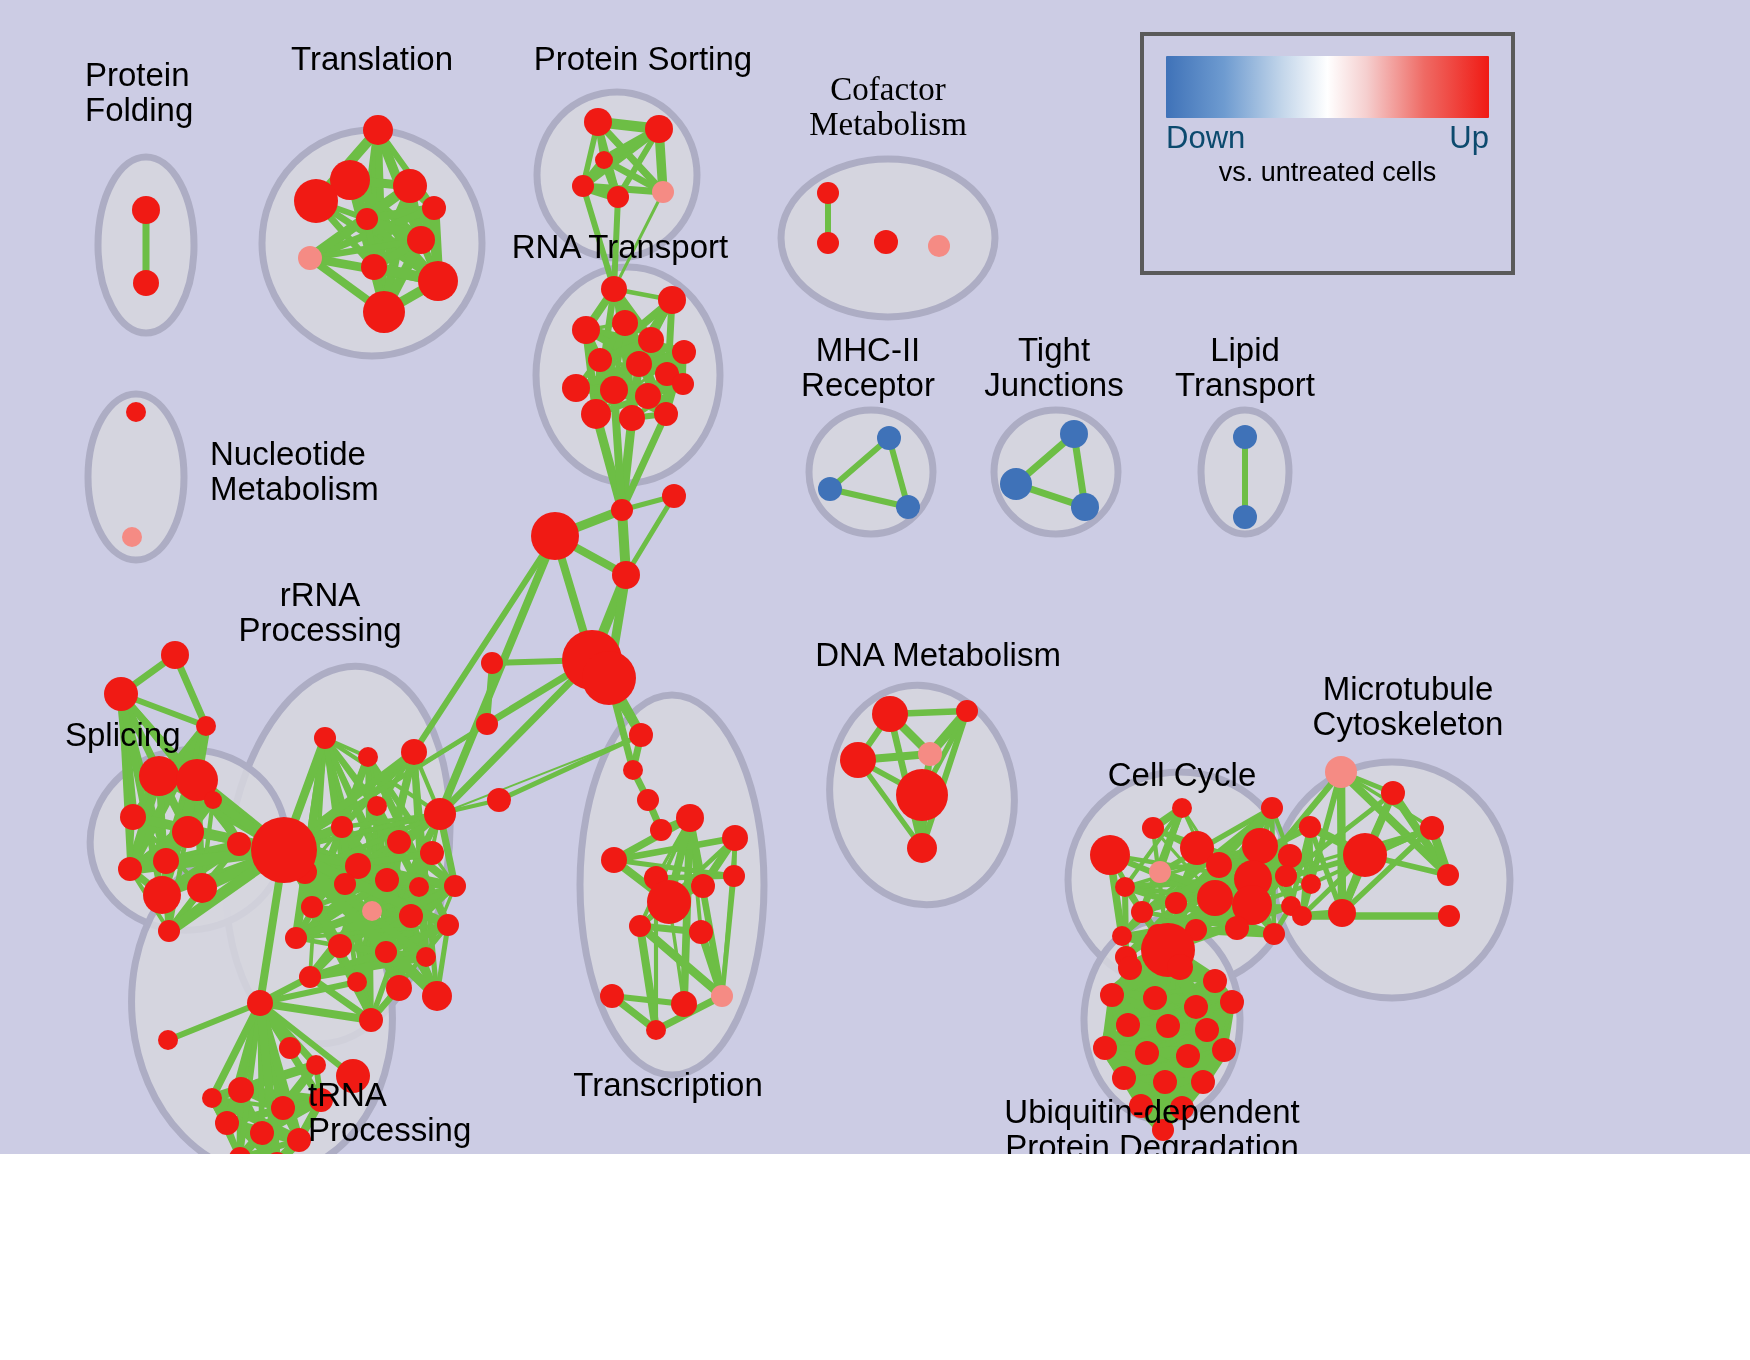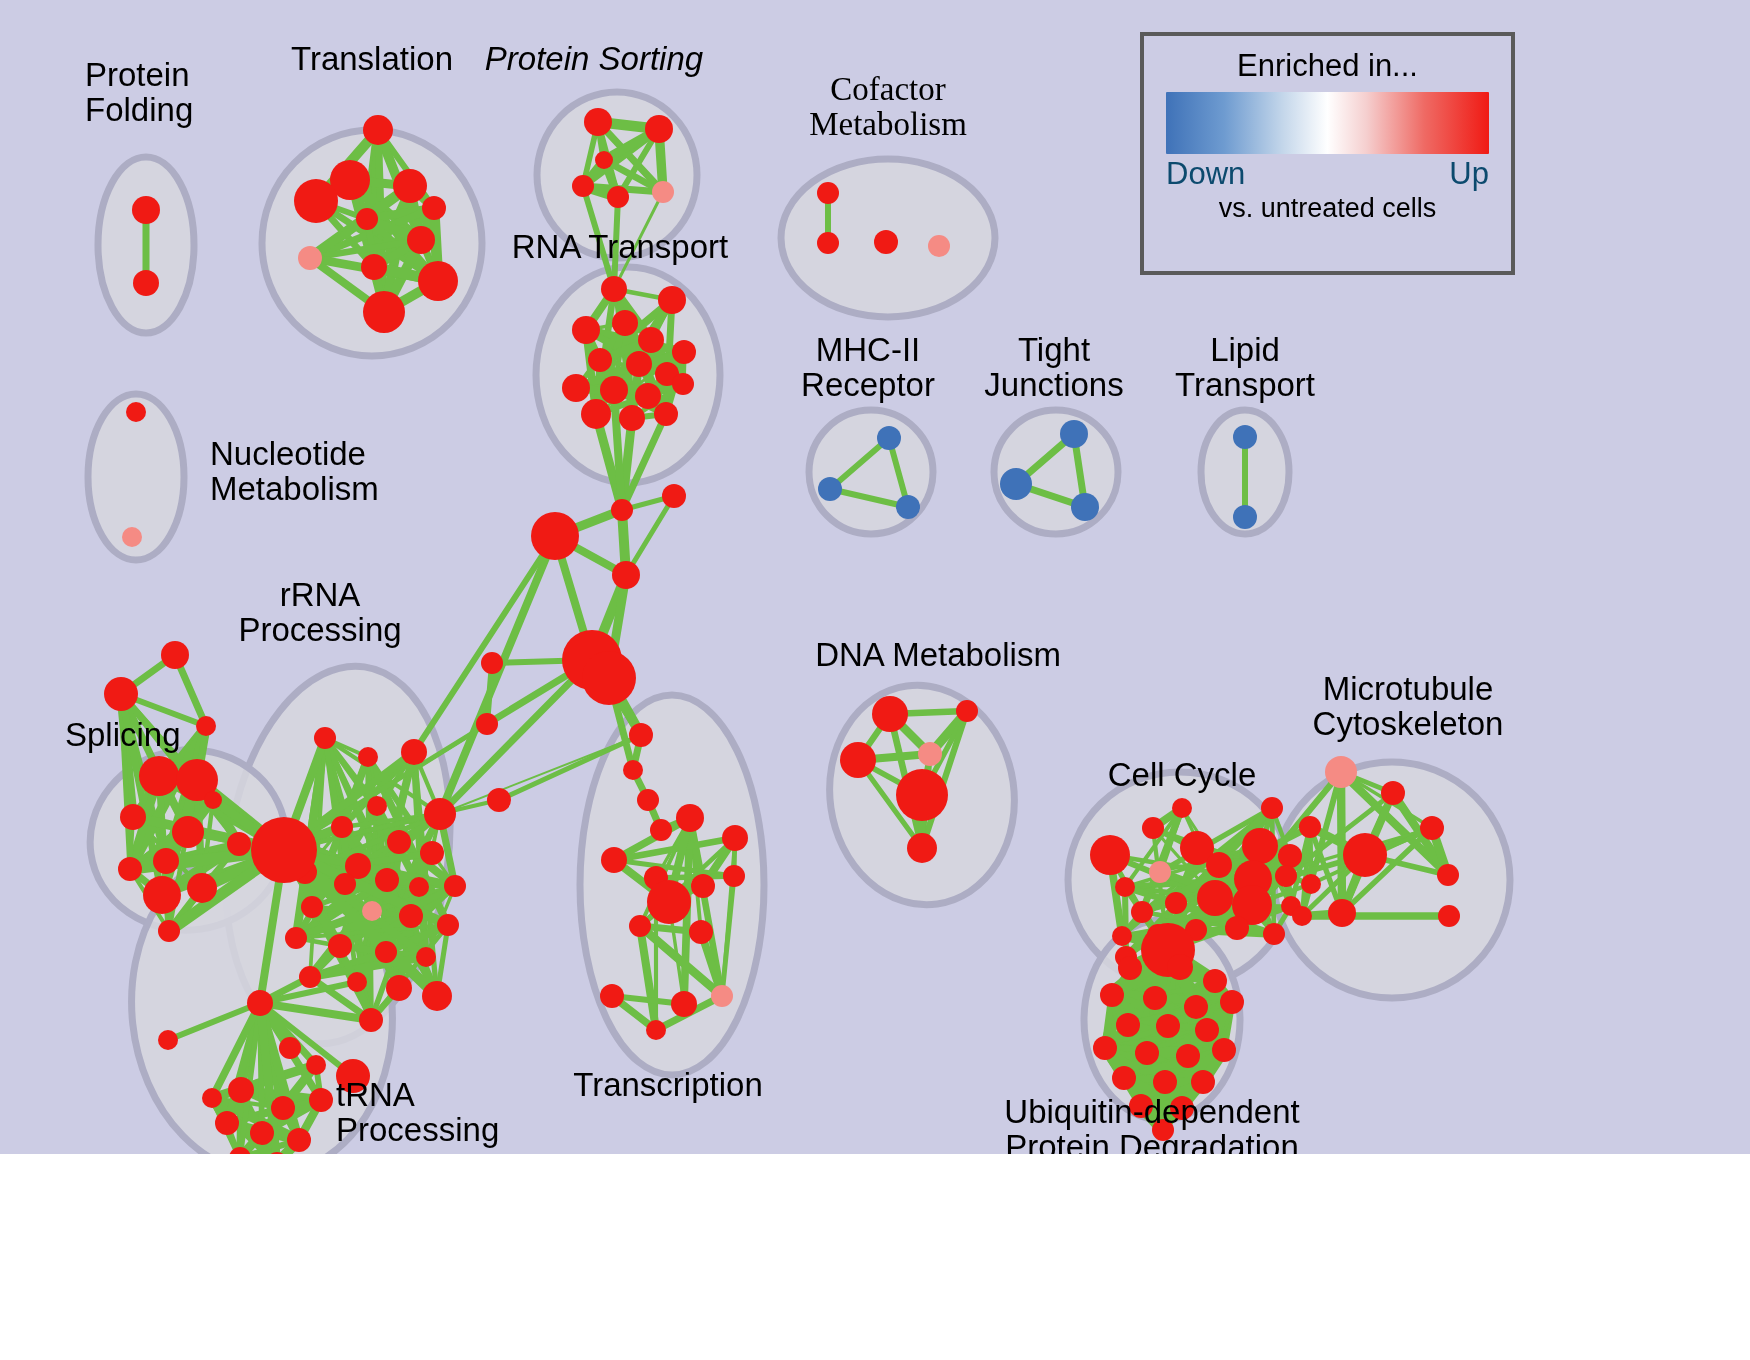--- a/index.html
+++ b/index.html
@@ -965,48 +965,47 @@
         <circle cx="1141" cy="1106" r="12" fill="#f01a14"></circle>
         <circle cx="1182" cy="1108" r="12" fill="#f01a14"></circle>
         <circle cx="1163" cy="1130" r="11" fill="#f01a14"></circle>
       </g>
     </svg>
 
   <div id="labels">
       <div class="clabel" style="left: 85px; top: 58px;">Protein
 Folding</div>
       <div class="clabel ctr" style="left: 372px; top: 42px;">Translation</div>
-      <div class="clabel ctr" style="left: 594px; top: 42px; font-style: italic;">Protein Sorting</div>
+      <div class="clabel ctr" style="left: 643px; top: 42px;">Protein Sorting</div>
       <div class="clabel ctr" style="left: 620px; top: 230px;">RNA Transport</div>
       <div class="clabel ctr" style="left: 888px; top: 72px; font-family: Liberation Serif, serif;">Cofactor
 Metabolism</div>
       <div class="clabel" style="left: 210px; top: 437px;">Nucleotide
 Metabolism</div>
       <div class="clabel ctr" style="left: 868px; top: 333px;">MHC-II
 Receptor</div>
       <div class="clabel ctr" style="left: 1054px; top: 333px;">Tight
 Junctions</div>
       <div class="clabel ctr" style="left: 1245px; top: 333px;">Lipid
 Transport</div>
       <div class="clabel ctr" style="left: 320px; top: 578px;">rRNA
 Processing</div>
       <div class="clabel" style="left: 65px; top: 718px;">Splicing</div>
-      <div class="clabel" style="left: 336px; top: 1078px;">tRNA
+      <div class="clabel" style="left: 308px; top: 1078px;">tRNA
 Processing</div>
       <div class="clabel ctr" style="left: 668px; top: 1068px;">Transcription</div>
       <div class="clabel ctr" style="left: 938px; top: 638px;">DNA Metabolism</div>
       <div class="clabel ctr" style="left: 1182px; top: 758px;">Cell Cycle</div>
       <div class="clabel ctr" style="left: 1400px; top: 672px; margin-left: 8px;">Microtubule
 Cytoskeleton</div>
       <div class="clabel ctr" style="left: 1152px; top: 1095px;">Ubiquitin-dependent
 Protein Degradation</div>
     </div>
 
   <div id="legend" style="left:1140px;top:32px;width:375px;height:243px;padding:12px 22px 10px 22px;">
-    <div class="ltitle">Enriched in...</div>
     <div class="bar" style="margin-top:8px;"></div>
     <div class="row" style="margin-top:2px;">
       <span>Down</span>
       <span>Up</span>
     </div>
     <div class="sub">vs. untreated cells</div>
   </div>
 
 </div>
 

